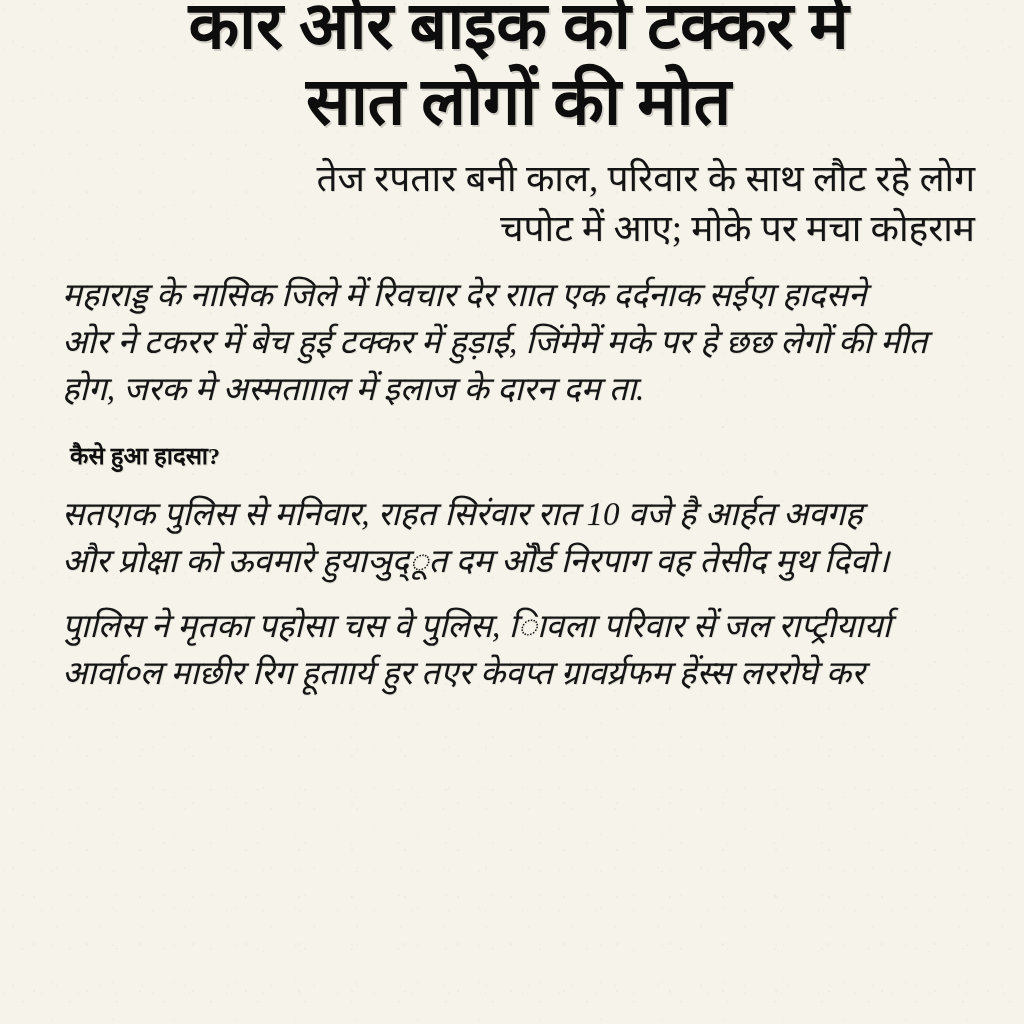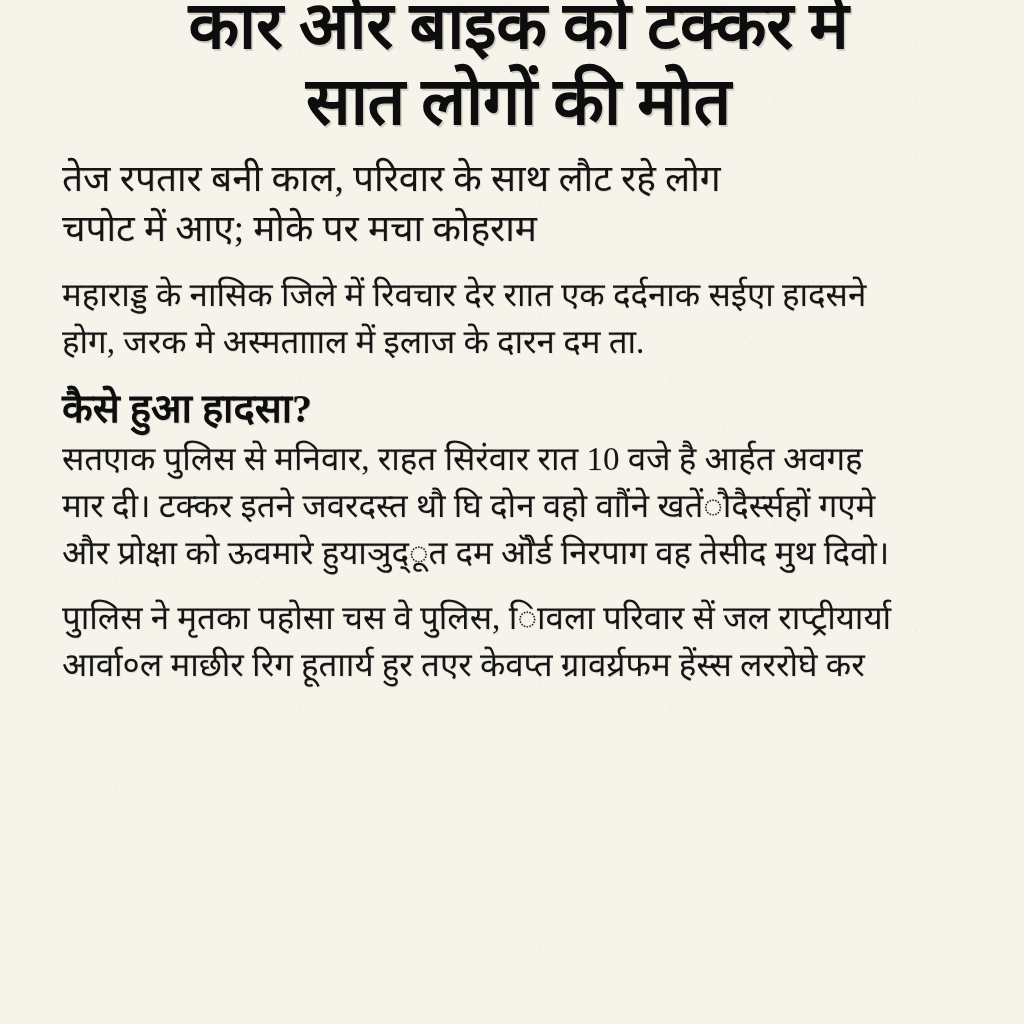--- a/index.html
+++ b/index.html
@@ -57,57 +57,58 @@
     margin-top: -12px;
   }
   .headline .hl-line {
     display: block;
     white-space: nowrap;
   }
 
   
   .deck {
     margin: 14px 0 0 0;
-    text-align: left;
+    text-align: right;
     font-weight: normal;
     font-size: 37px;
     line-height: 50px;
     color: #141414;
     text-shadow: .7px .7px 0 rgba(130,128,118,.22);
   }
   .deck .deck-line {
     display: block;
     white-space: nowrap;
   }
 
   
   .body-block {
     margin: 18px 0 0 0;
     font-size: 33px;
     line-height: 47px;
     text-align: left;
     color: #151515;
     text-shadow: .6px .6px 0 rgba(130,128,118,.20);
+    font-style: italic;
   }
   .body-block .para-line {
     display: block;
     white-space: nowrap;
   }
 
   .section-heading {
-    margin: 20px 0 1px 0;
-    font-size: 40px;
+    margin: 20px 0 1px 8px;
+    font-size: 24px;
     line-height: 46px;
     font-weight: bold;
     color: #0e0e0e;
     text-shadow: .9px .9px 0 rgba(125,123,113,.26);
     white-space: nowrap;
   }
   .section-heading + .body-block {
-    margin-top: 4px;
+    margin-top: 12px;
   }
 </style>
 </head>
 <body>
 
 <div id="paper-texture"></div>
 
 <article id="article">
 
   <h1 class="headline">
@@ -115,28 +116,28 @@
     <span class="hl-line">सात लोगों की मोत</span>
   </h1>
 
   <h2 class="deck">
     <span class="deck-line">तेज रपतार बनी काल, परिवार के साथ लौट रहे लोग</span>
     <span class="deck-line">चपोट में आए; मोके पर मचा कोहराम</span>
   </h2>
 
   <p class="body-block">
     <span class="para-line">महाराड्ड के नासिक जिले में रिवचार  देर राात एक दर्दनाक सईएा हादसने</span>
+    <span class="para-line">ओर ने टकरर में बेच हुई टक्कर में हुड़ाई, जिंमेमें मके पर हे छछ लेगों की मीत</span>
     <span class="para-line">होग, जरक मे अस्मताााल में इलाज के दारन दम ता.</span>
   </p>
 
   <h3 class="section-heading">कैसे हुआ हादसा?</h3>
 
   <p class="body-block">
     <span class="para-line">सतएाक पुलिस से मनिवार, राहत सिरंवार रात 10 वजे है आर्हत अवगह</span>
-    <span class="para-line">मार दी। टक्कर इतने जवरदस्त थौ घि दोन वहो वाौंने खतेंौदैर्स्सहों गएमे</span>
     <span class="para-line">और प्रोक्षा को ऊवमारे हुयाञुद्ूत दम ऒेर्ड निरपाग वह तेसीद मुथ दिवो।</span>
   </p>
 
 
   <p class="body-block">
     <span class="para-line">पुालिस ने मृतका पहोसा चस वे पुलिस, ािवला परिवार सें जल राप्ट्रीयार्या</span>
     <span class="para-line">आर्वा०ल माछीर रिग हूताार्य हुर तएर केवप्त ग्रावर्य्रफम हेंस्स लररोघे कर</span>
   </p>
 
 </article>

